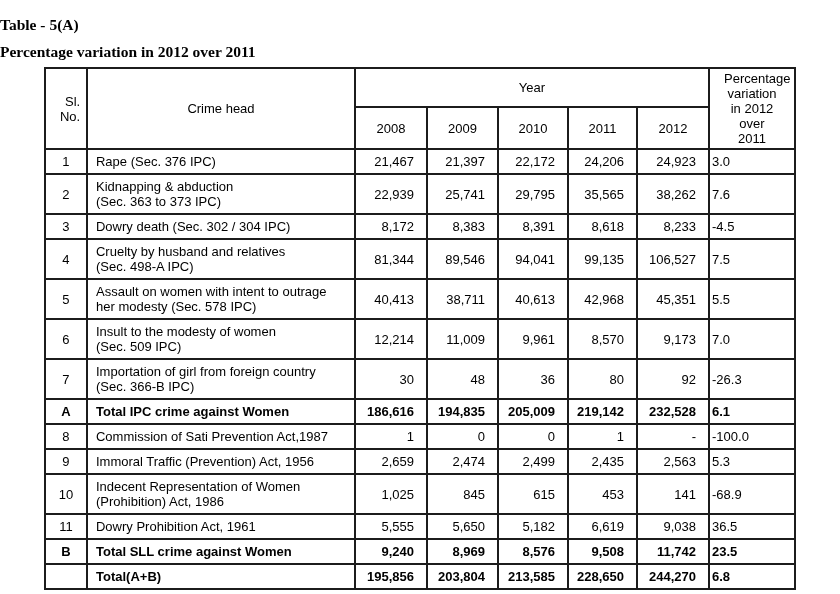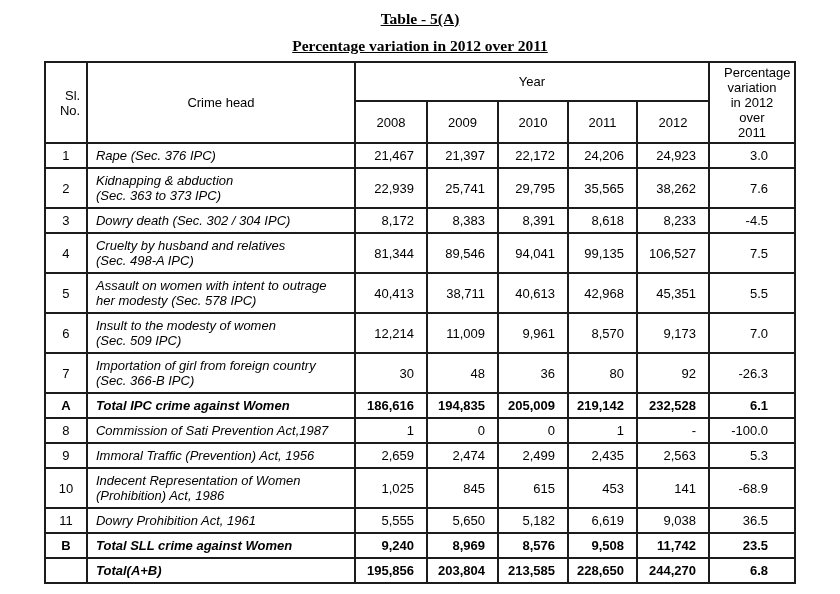--- a/index.html
+++ b/index.html
@@ -5,25 +5,24 @@
   html, body { margin: 0; padding: 0; }
   .page {
     width: 840px; height: 594px;
     background: #ffffff;
     color: #000;
     font-family: "Liberation Sans", sans-serif;
     overflow: hidden;
     position: relative;
   }
   .titles {
-    text-align: center;
+    text-align: left;
     font-family: "Liberation Serif", serif;
     font-weight: bold;
-    padding-top: 10px;
-    text-decoration: underline;
+    padding-top: 16px;
   }
   .title-line1 { font-size: 15.5px; margin-bottom: 8px; }
   .title-line2, .title-line3 { font-size: 15.5px; line-height: 19px; }
 
   table.crime-table {
     border-collapse: collapse;
     table-layout: fixed;
     width: 750px;
     margin: 6px auto 0 auto;
   }
@@ -35,23 +34,23 @@
     font-weight: normal;
     padding: 0;
     overflow: hidden;
   }
   .crime-table thead th { text-align: center; padding: 2px 14px; }
   .crime-table tr.hdr1 { height: 39px; }
   .crime-table tr.hdr2 { height: 41px; }
   th.slno-head span { display: inline-block; text-align: right; white-space: pre-line; }
   .crime-table tbody tr { height: 25px; }
   td.sl   { text-align: center; padding: 4px 2px; }
-  td.crime{ text-align: left; padding: 4px 6px 4px 8px; white-space: pre-line; font-style: italic; }
+  td.crime{ text-align: left; padding: 4px 6px 4px 8px; white-space: pre-line; }
   td.num  { text-align: right; padding: 4px 12px 4px 2px; white-space: nowrap; }
-  td.pct  { text-align: right; padding: 4px 26px 4px 2px; white-space: nowrap; }
+  td.pct  { text-align: left; padding: 4px 26px 4px 2px; white-space: nowrap; }
   tr.bold-row td { font-weight: bold; }
 </style>
 </head>
 <body>
 
 <div class="page">
   <div class="titles">
     <div class="title-line1">Table - 5(A)</div>
     <div class="title-line3">Percentage variation in 2012 over 2011</div>
   </div>

